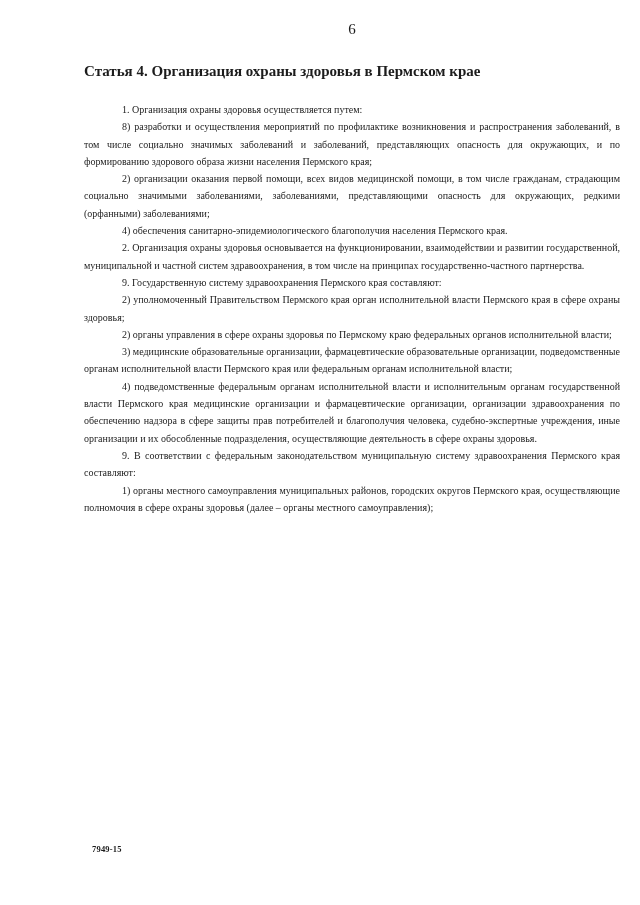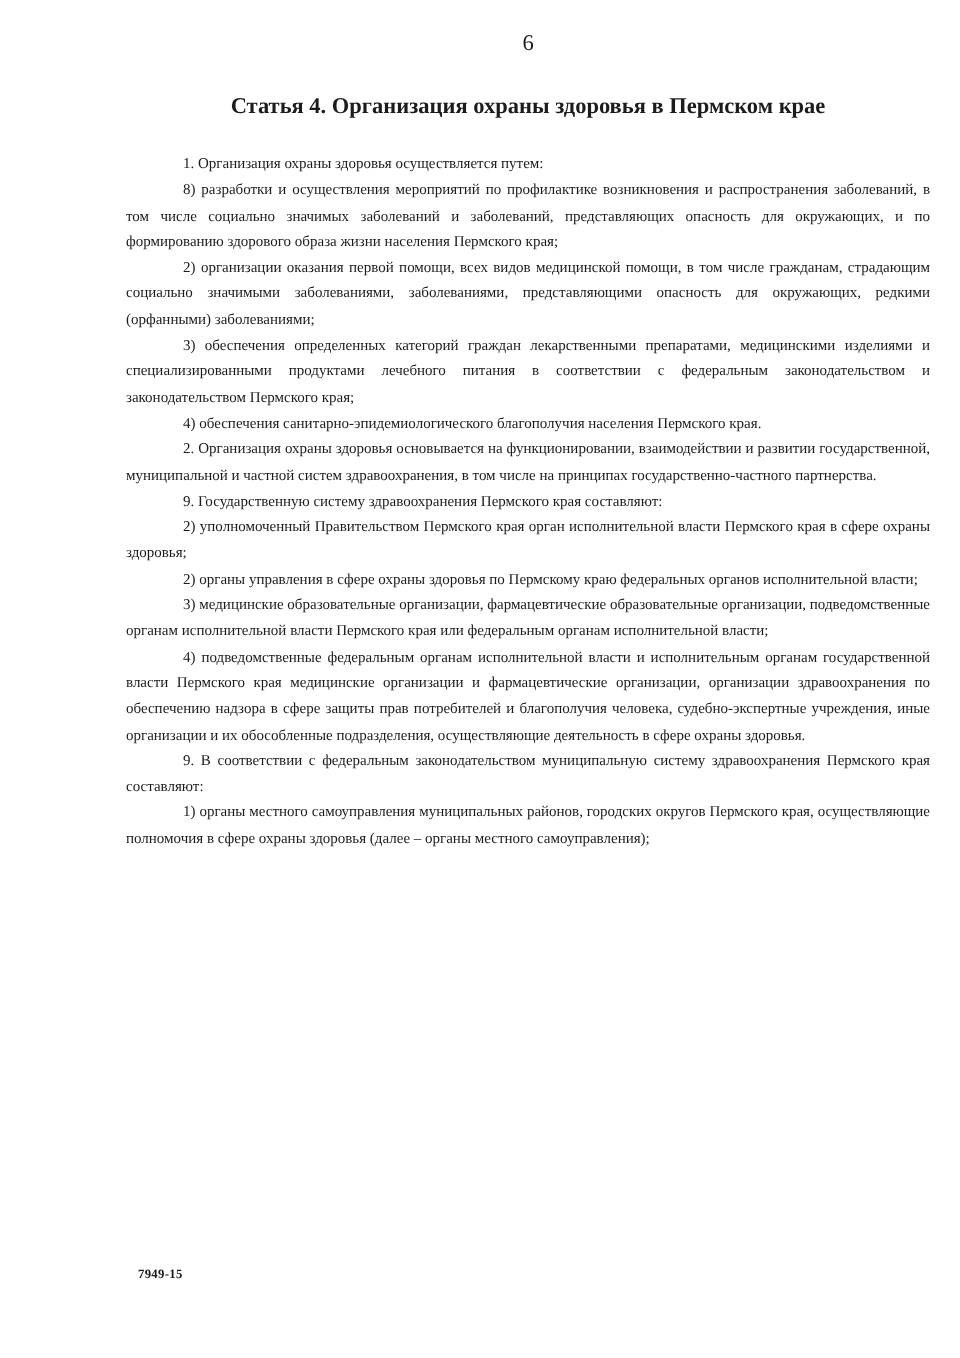--- a/index.html
+++ b/index.html
@@ -23,21 +23,20 @@
     width: 536px;
   }
   .page-number {
     padding-top: 21px;
     text-align: center;
     font-size: 15px;
     line-height: 17px;
   }
   .article-title {
     margin: 24px 0 21px 0;
-    text-align: center;
     font-weight: bold;
     font-size: 15px;
     line-height: 18px;
   }
   .article-body p {
     margin: 0;
     font-size: 10px;
     line-height: 17.3px;
     text-align: justify;
     text-indent: 38px;
@@ -57,21 +56,20 @@
 <body>
 
 <div class="page" style="--page-bg: #ffffff; --text-color: #1c1c1c;">
   <div class="content">
     <div class="page-number">6</div>
     <div class="article-title">Статья 4. Организация охраны здоровья в Пермском крае</div>
     <div class="article-body">
         <p>1. Организация охраны здоровья осуществляется путем:</p>
         <p>8) разработки и осуществления мероприятий по профилактике возникновения и распространения заболеваний, в том числе социально значимых заболеваний и заболеваний, представляющих опасность для окружающих, и по формированию здорового образа жизни населения Пермского края;</p>
         <p>2) организации оказания первой помощи, всех видов медицинской помощи, в том числе гражданам, страдающим социально значимыми заболеваниями, заболеваниями, представляющими опасность для окружающих, редкими (орфанными) заболеваниями;</p>
-        <p>3) обеспечения определенных категорий граждан лекарственными препаратами, медицинскими изделиями и специализированными продуктами лечебного питания в соответствии с федеральным законодательством и законодательством Пермского края;</p>
         <p>4) обеспечения санитарно-эпидемиологического благополучия населения Пермского края.</p>
         <p>2. Организация охраны здоровья основывается на функционировании, взаимодействии и развитии государственной, муниципальной и частной систем здравоохранения, в том числе на принципах государственно-частного партнерства.</p>
         <p>9. Государственную систему здравоохранения Пермского края составляют:</p>
         <p>2) уполномоченный Правительством Пермского края орган исполнительной власти Пермского края в сфере охраны здоровья;</p>
         <p>2) органы управления в сфере охраны здоровья по Пермскому краю федеральных органов исполнительной власти;</p>
         <p>3) медицинские образовательные организации, фармацевтические образовательные организации, подведомственные органам исполнительной власти Пермского края или федеральным органам исполнительной власти;</p>
         <p>4) подведомственные федеральным органам исполнительной власти и исполнительным органам государственной власти Пермского края медицинские организации и фармацевтические организации, организации здравоохранения по обеспечению надзора в сфере защиты прав потребителей и благополучия человека, судебно-экспертные учреждения, иные организации и их обособленные подразделения, осуществляющие деятельность в сфере охраны здоровья.</p>
         <p>9. В соответствии с федеральным законодательством муниципальную систему здравоохранения Пермского края составляют:</p>
         <p>1) органы местного самоуправления муниципальных районов, городских округов Пермского края, осуществляющие полномочия в сфере охраны здоровья (далее – органы местного самоуправления);</p>
       </div>

